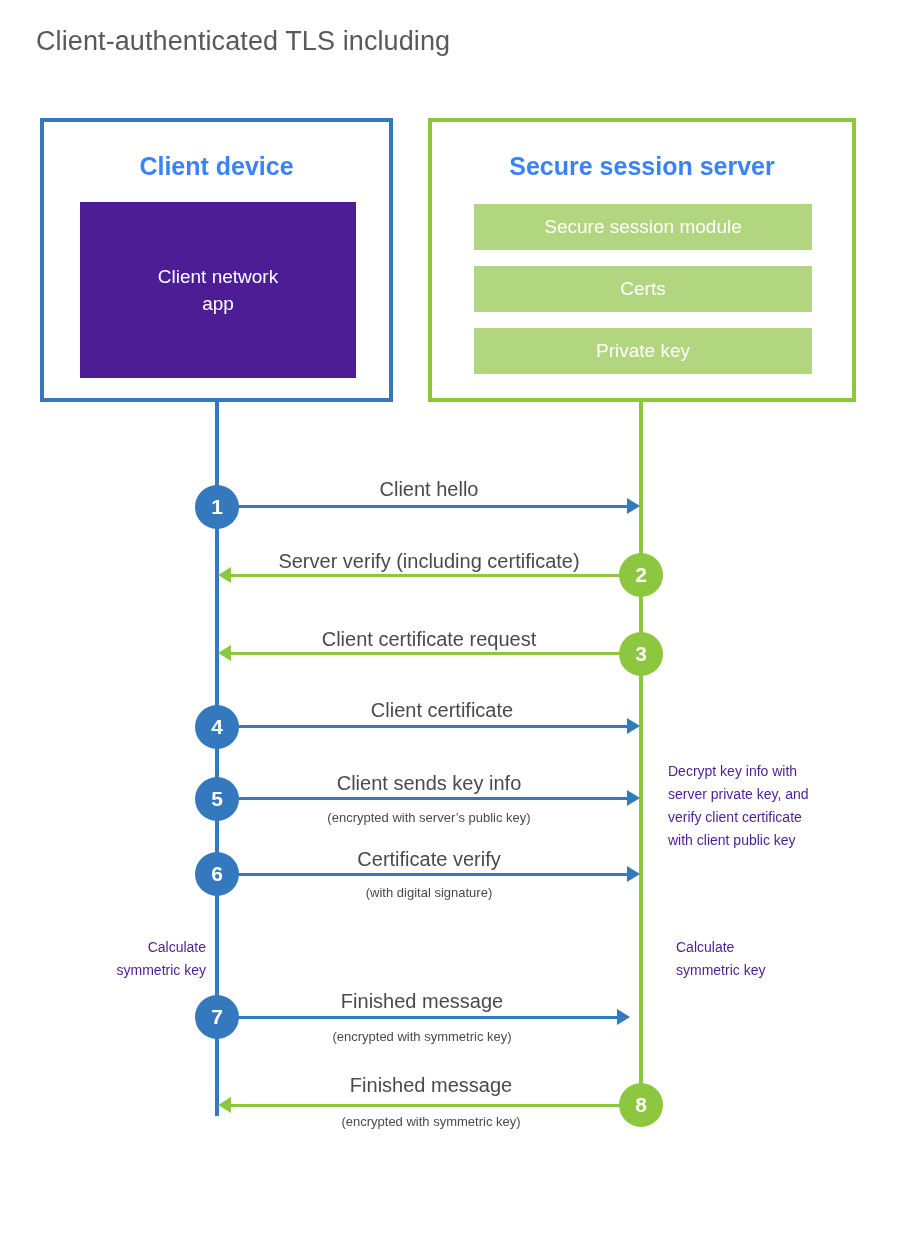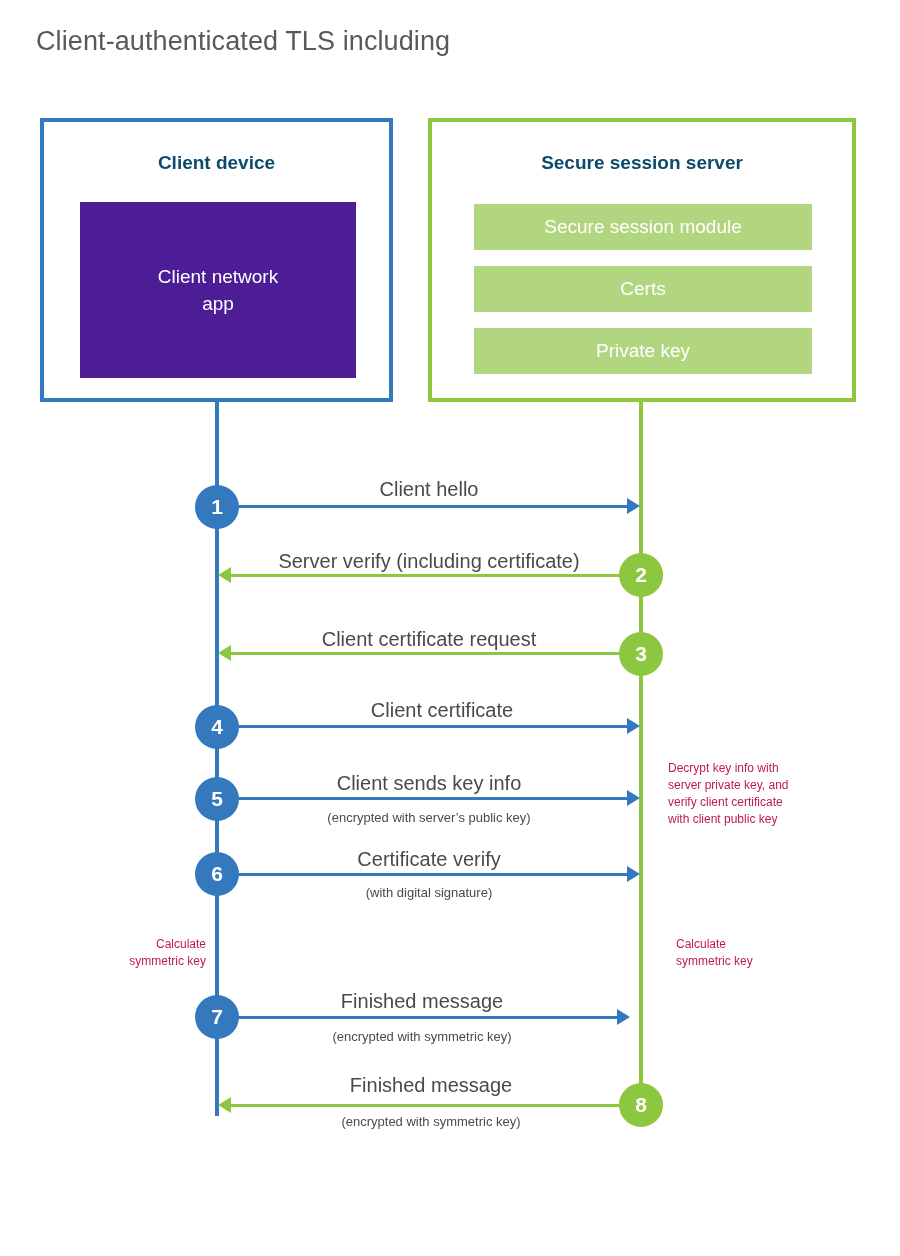--- a/index.html
+++ b/index.html
@@ -51,23 +51,23 @@
     width: 428px;
     height: 284px;
     border: 4px solid #8DC63F;
   }
   .actor-title {
     position: absolute;
     left: 0;
     right: 0;
     top: 30px;
     text-align: center;
-    font-size: 19px;
+    font-size: 25px;
     font-weight: bold;
-    color: #0c4a6e;
+    color: #3b82f6;
   }
 
   
   .client-app {
     position: absolute;
     left: 36px;
     top: 80px;
     width: 276px;
     height: 176px;
     background: #4c1d95;
@@ -151,23 +151,23 @@
     position: absolute;
     font-size: 13px;
     color: #4a4a4a;
     text-align: center;
     white-space: nowrap;
   }
 
   
   .side-note {
     position: absolute;
-    font-size: 12px;
-    line-height: 17px;
-    color: #be185d;
+    font-size: 14px;
+    line-height: 23px;
+    color: #4c1d95;
     white-space: pre-line;
   }
   .side-note.right-align { text-align: right; }
   .side-note.left-align { text-align: left; }
 </style>
 </head>
 <body>
 
 <div id="stage">
 

